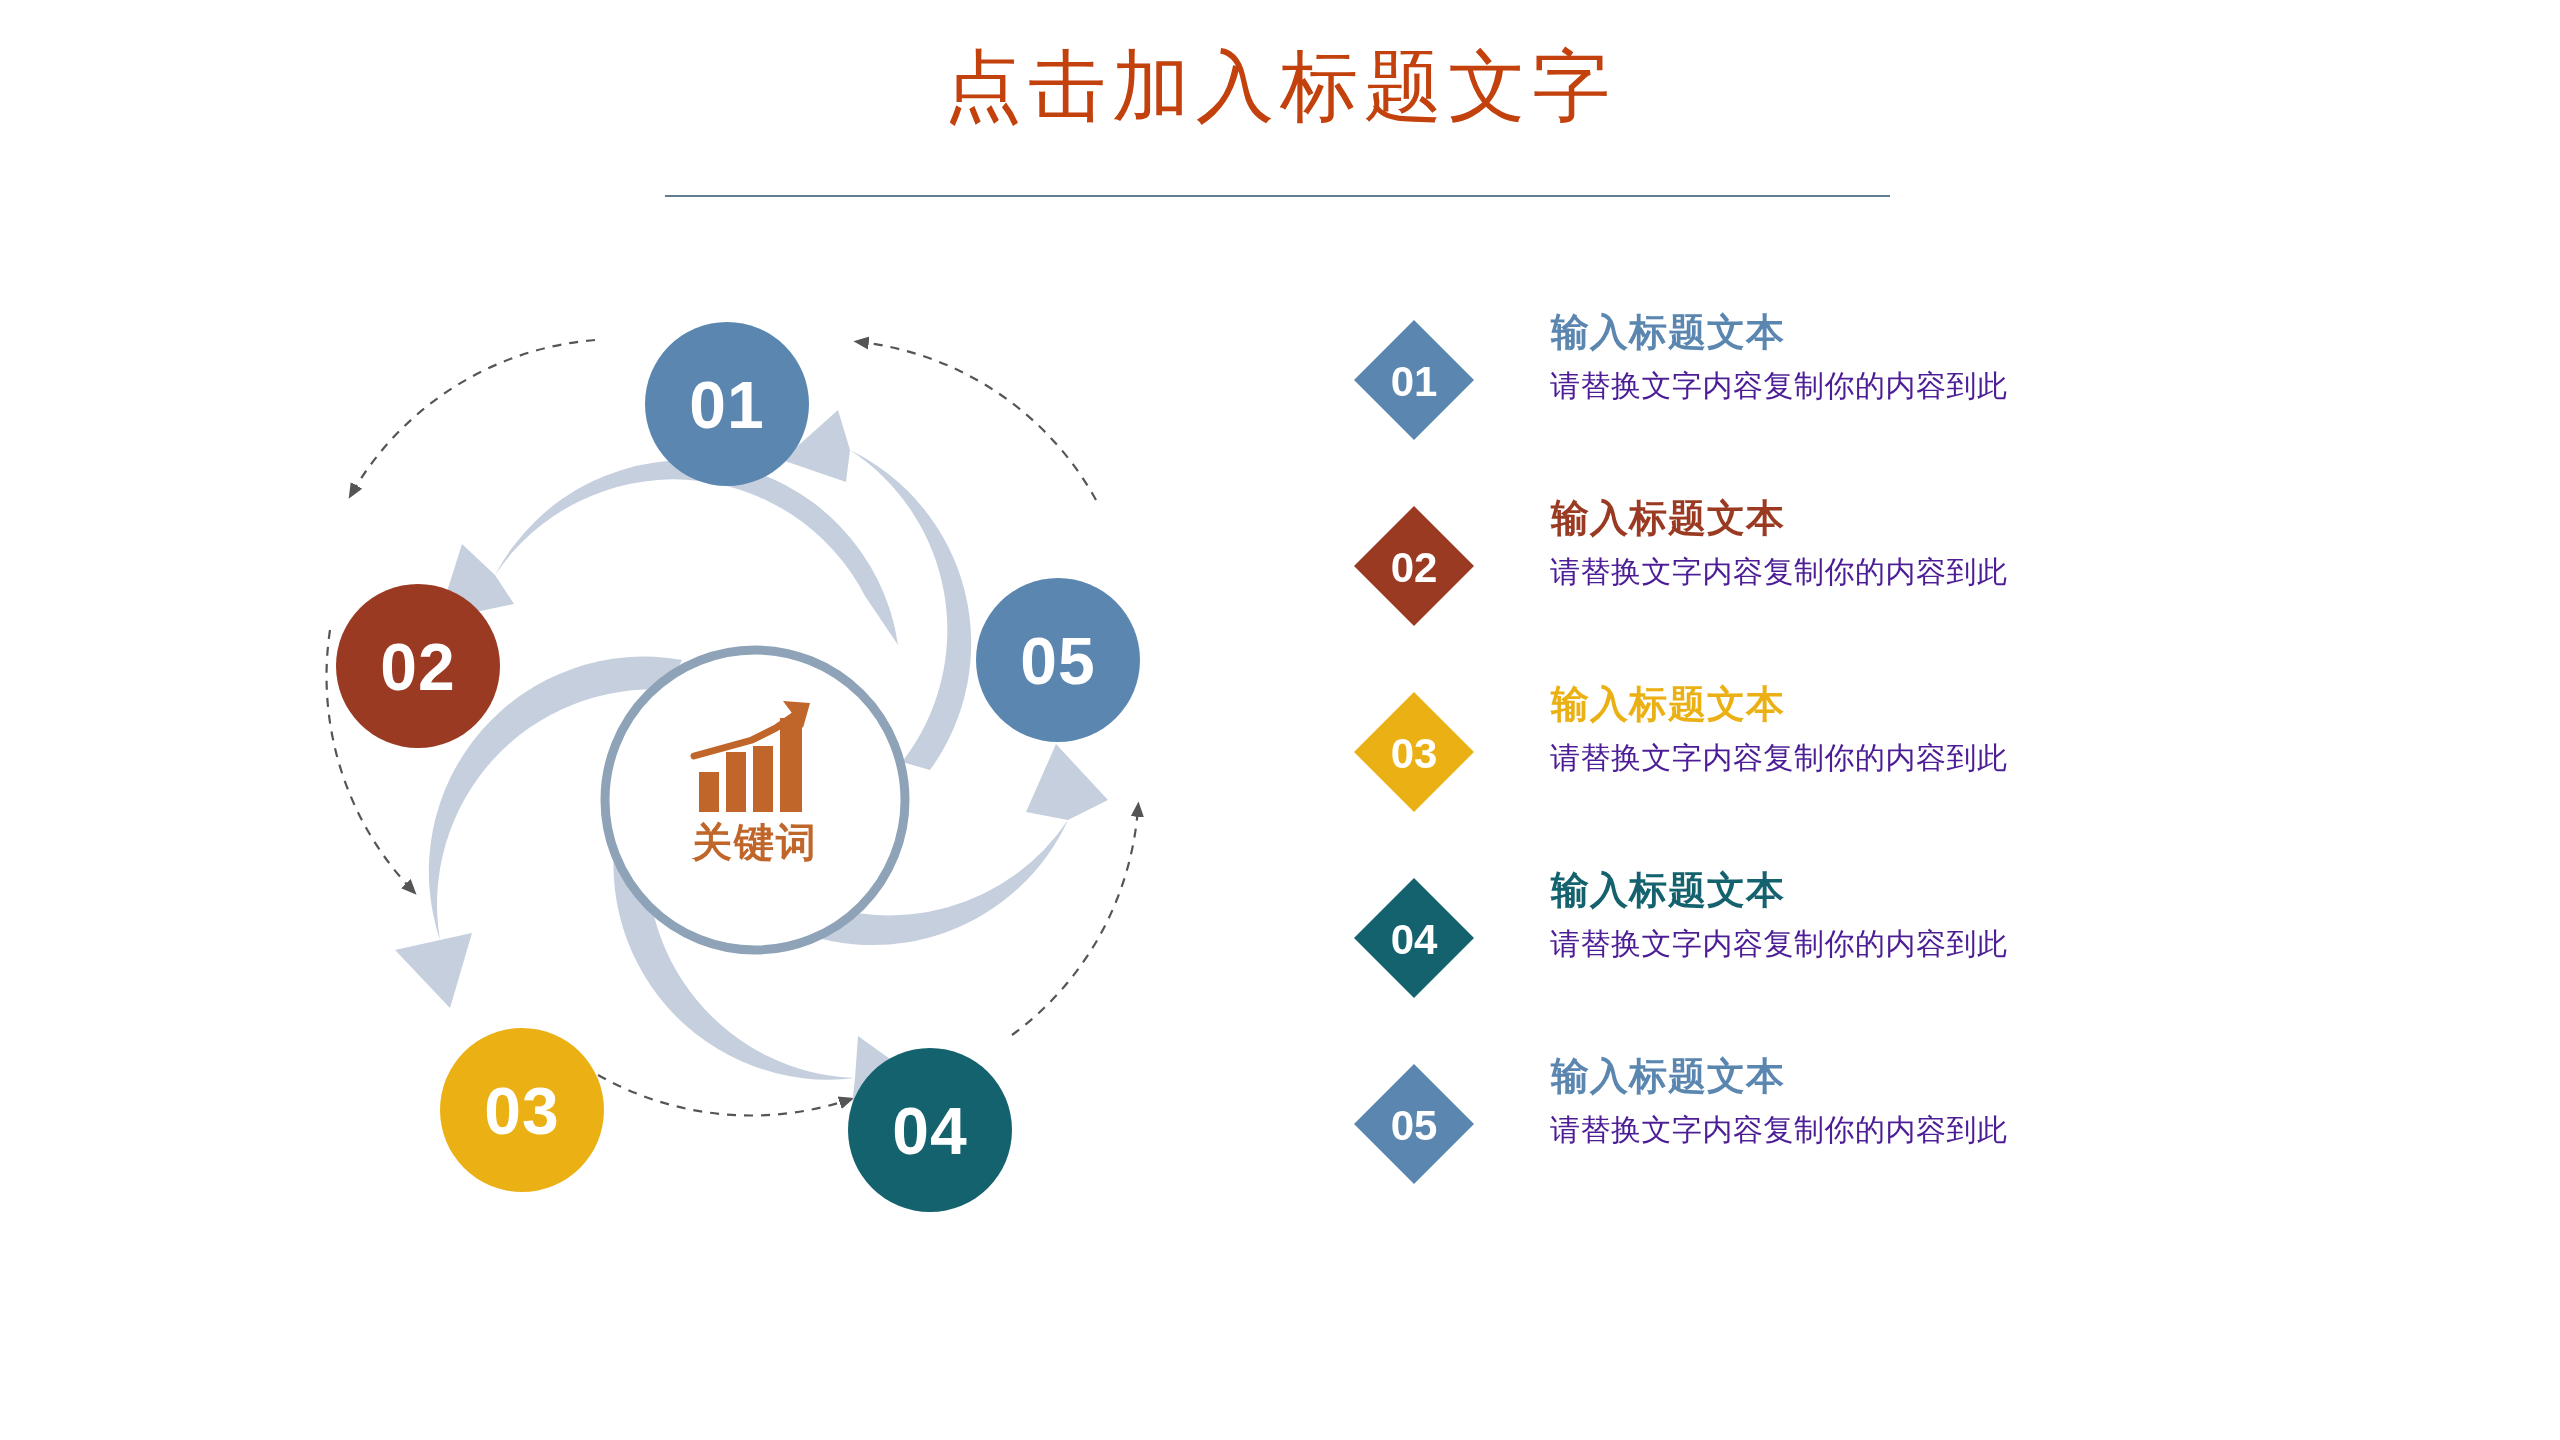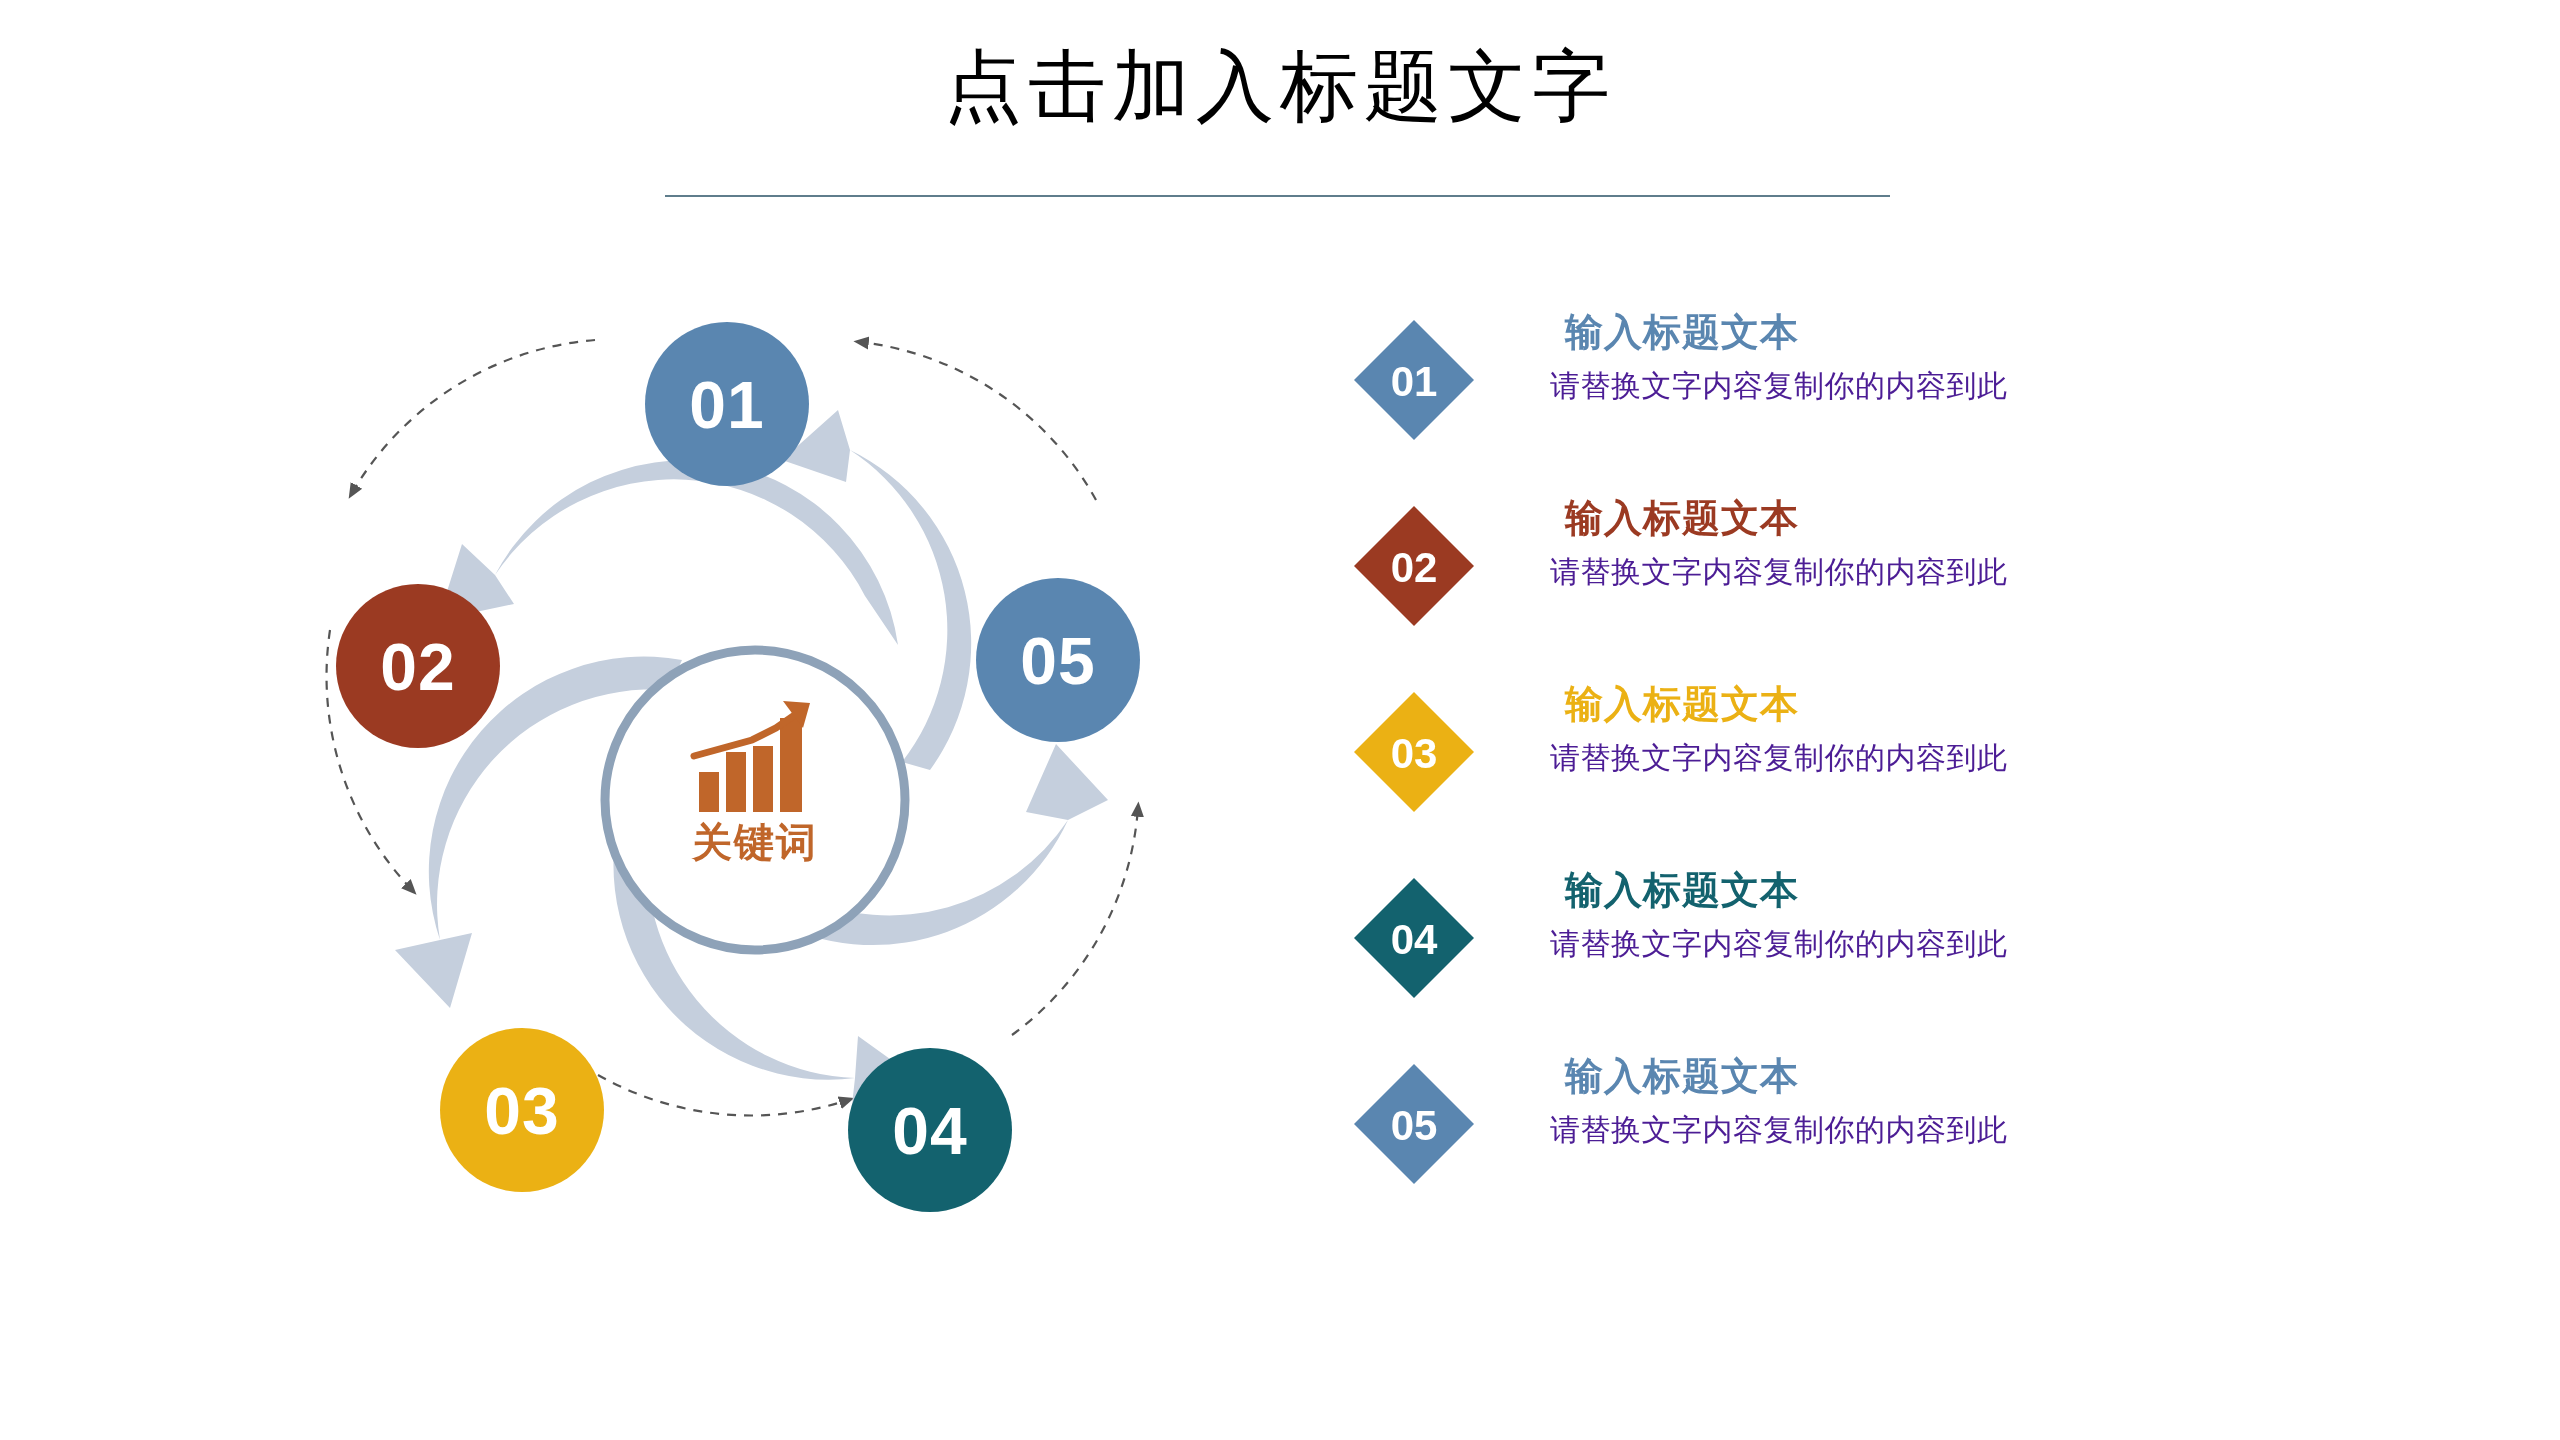--- a/index.html
+++ b/index.html
@@ -18,21 +18,21 @@
   
   #slide-title {
     position: absolute;
     left: 660px;
     top: 48px;
     width: 1240px;
     text-align: center;
     font-family: "Liberation Serif", "DejaVu Serif", serif;
     font-size: 78px;
     line-height: 1.0;
-    color: #000000;
+    color: #c2410c;
     letter-spacing: 6px;
     white-space: nowrap;
   }
   #title-rule {
     position: absolute;
     left: 665px;
     top: 195px;
     width: 1225px;
     height: 2px;
     background: #5f7d8c;
@@ -93,21 +93,21 @@
     left: 198px;
     top: 0px;
     width: 850px;
   }
   .legend-title {
     font-family: "Liberation Sans", "DejaVu Sans", sans-serif;
     font-weight: bold;
     font-size: 38px;
     line-height: 1.1;
     letter-spacing: 1px;
-    margin: 0 0 14px 15px;
+    margin: 0 0 14px 1px;
   }
   .legend-body {
     font-family: "Liberation Sans", "DejaVu Sans", sans-serif;
     font-size: 30px;
     line-height: 1.2;
     color: #4c1d95;
     letter-spacing: 0.5px;
     margin: 0;
   }
 </style>

